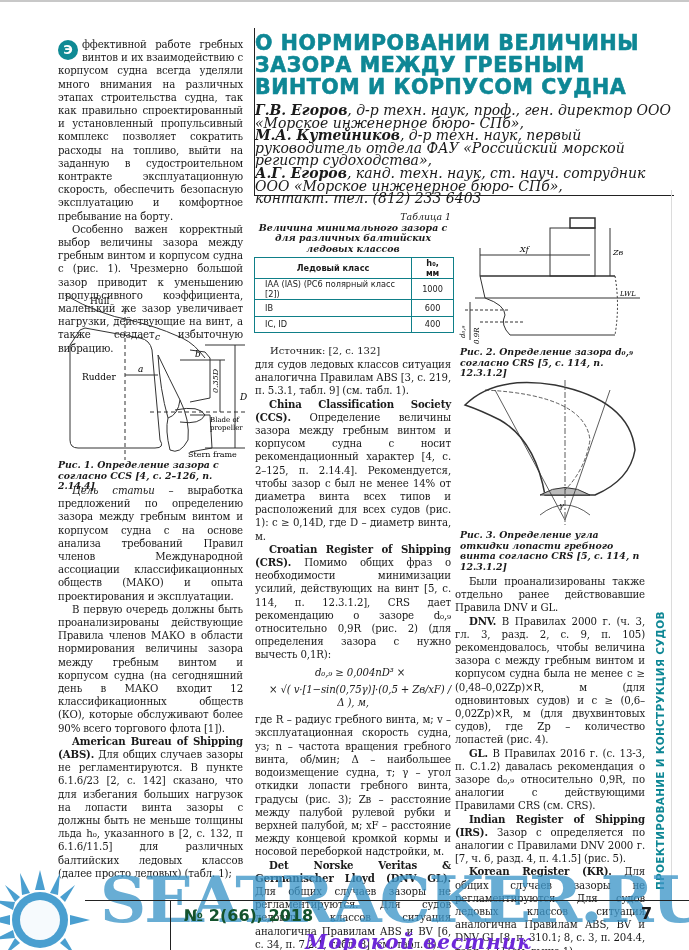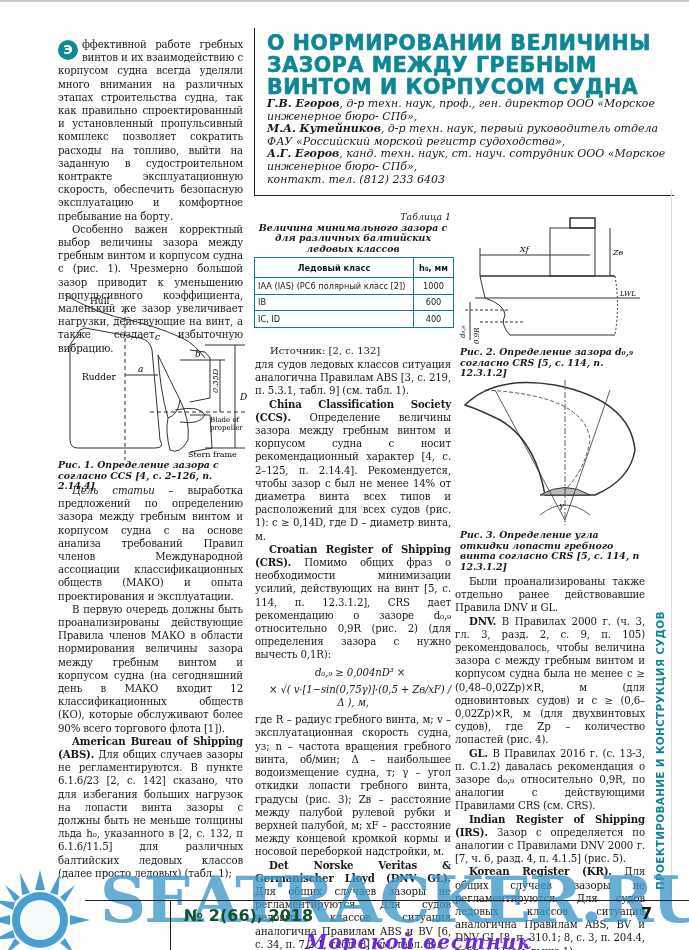--- a/index.html
+++ b/index.html
@@ -8,29 +8,29 @@
   .topline { position: absolute; left: 0; top: 0; width: 689px; height: 2px; background: #c8c8c8; }
   .col { position: absolute; font-size: 10.2px; line-height: 13.2px; text-align: justify; letter-spacing: -0.15px; }
   .col p { text-indent: 14px; }
   .col p.noind { text-indent: 0; }
   .col b { font-weight: bold; }
   .col i { }
   #col1 { left: 58px; top: 38px; width: 185px; }
   #col2 { left: 255px; top: 358px; width: 196px; }
   #col3 { left: 455px; top: 575px; width: 190px; }
   .dropcap { float: left; width: 20px; height: 20px; border-radius: 50%; background: #0f8a94; color: #fff; font-family: "DejaVu Sans", sans-serif; font-weight: bold; font-size: 13px; line-height: 20px; text-align: center; margin: 2px 4px 0 0; }
-  .title-box { position: absolute; left: 254px; top: 28px; width: 420px; height: 168px; border-left: 1px solid #222; border-bottom: 1px solid #222; padding-left: 12px; }
+  .title-box { position: absolute; left: 254px; top: 28px; width: 420px; height: 168px; border-left: 1px solid #222; border-bottom: 1px solid #222; }
   .title { font-family: "DejaVu Sans", sans-serif; font-weight: 900; font-size: 20.5px; line-height: 22px; color: #0e8795; letter-spacing: 0.6px; margin-top: 4px; -webkit-text-stroke: 0.6px #0e8795; }
-  .authors { font-family: "DejaVu Serif", serif; font-style: italic; font-size: 11px; line-height: 12.6px; margin-top: 0; color: #1a1a1a; }
+  .authors { font-family: "DejaVu Serif", serif; font-style: italic; font-size: 14px; line-height: 12.6px; margin-top: 6px; color: #1a1a1a; }
   .authors b { font-weight: bold; }
   .tbl-caption { position: absolute; left: 255px; top: 212px; width: 196px; text-align: center; font-style: italic; font-size: 9.4px; line-height: 10.5px; }
   .tbl-caption .tnum { text-align: right; display: block; font-size: 9.4px; }
   .tbl-caption .ttitle { font-weight: bold; margin-top: 13px; }
   table.ice { position: absolute; left: 254px; top: 257px; width: 200px; border-collapse: collapse; font-family: "DejaVu Sans", sans-serif; font-size: 8.2px; }
-  table.ice td, table.ice th { border: 1.5px solid #0f7f88; height: 16.5px; padding: 0 3px; }
+  table.ice td, table.ice th { border: 1.5px solid #0f7f88; height: 16.5px; padding: 0 10px; }
   table.ice th { font-weight: bold; text-align: center; height: 20px; }
   table.ice td.v { text-align: center; width: 40px; }
   .source { position: absolute; left: 270px; top: 345px; font-size: 10px; }
   .fig { position: absolute; }
   .figcap { position: absolute; font-family: "DejaVu Serif", serif; font-style: italic; font-size: 9.4px; line-height: 10.5px; color: #1a1a1a; }
   .figcap b { font-weight: bold; }
   .formula { font-style: italic; text-align: center; margin: 4px 0; text-indent: 0; }
   .side-label { position: absolute; left: 654px; top: 890px; transform-origin: left top; transform: rotate(-90deg); font-family: "DejaVu Sans", sans-serif; font-weight: bold; font-size: 10.5px; color: #0e8795; letter-spacing: 0.3px; white-space: nowrap; }
   .side-rule { position: absolute; left: 671px; top: 190px; width: 1px; height: 710px; background: #dcdcdc; }
   .footer-rule { position: absolute; left: 85px; top: 900px; width: 604px; height: 1px; background: #222; }

